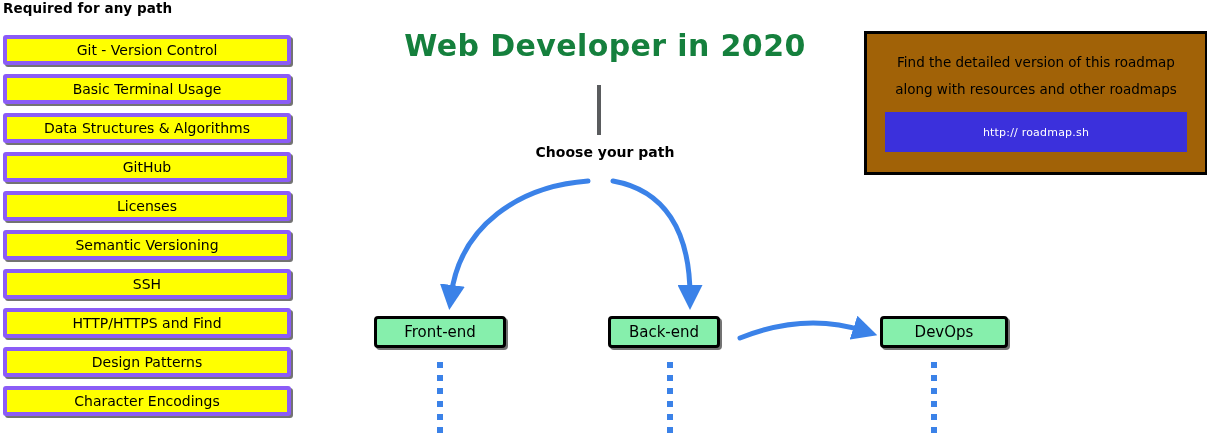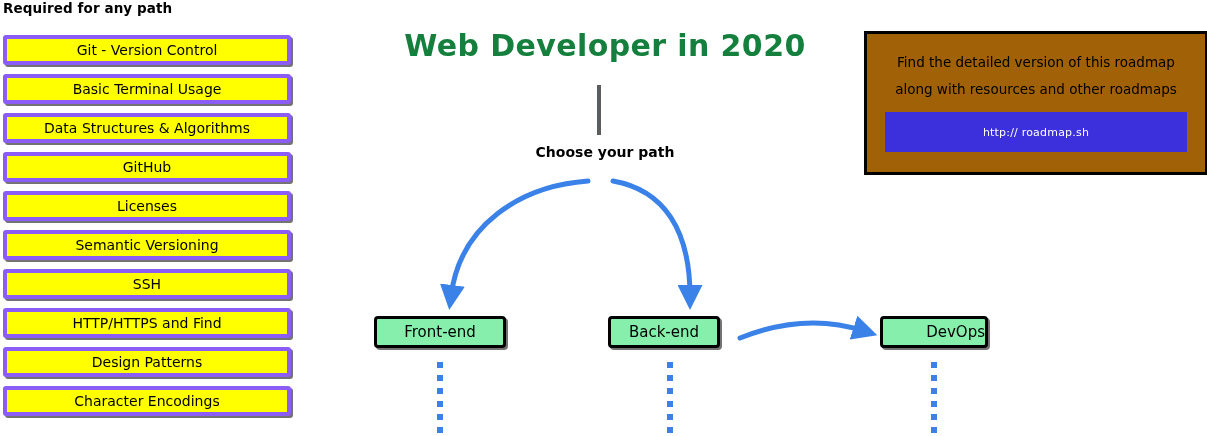--- a/index.html
+++ b/index.html
@@ -117,21 +117,21 @@
     justify-content: center;
     box-shadow: 2px 2px 0 rgba(0,0,0,0.55);
   }
   .path-box-label {
     font-size: 15px;
     color: #000000;
     white-space: nowrap;
   }
   #path-box-frontend { left: 374px; top: 316px; width: 132px; }
   #path-box-backend  { left: 608px; top: 316px; width: 112px; }
-  #path-box-devops   { left: 880px; top: 316px; width: 108px; justify-content: flex-end; }
+  #path-box-devops   { left: 880px; top: 316px; width: 128px; }
 
   
   .dotted-trail {
     position: absolute;
     width: 6px;
   }
   .dot {
     width: 6px;
     height: 6px;
     background: #3b82e8;

